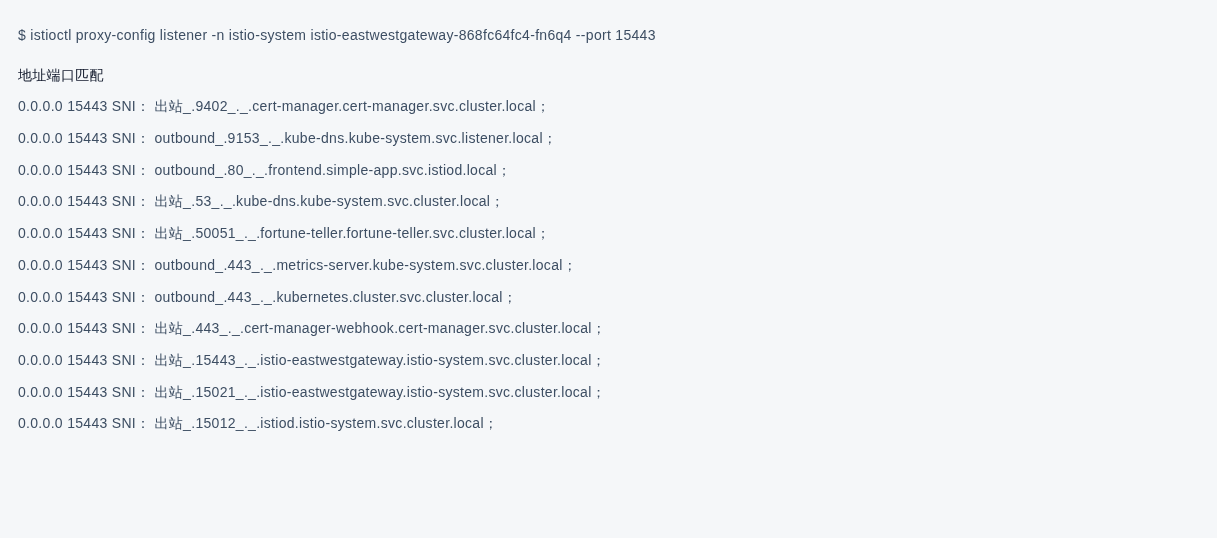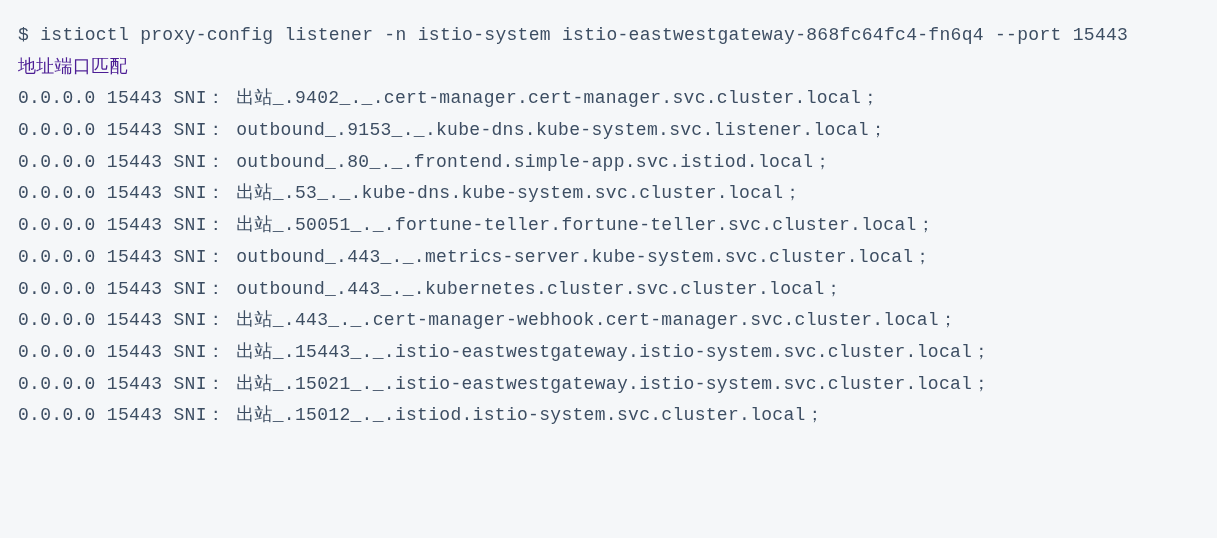--- a/index.html
+++ b/index.html
@@ -11,32 +11,33 @@
     height: 538px;
     background: #f5f7f9;
     overflow: hidden;
   }
   .terminal {
     box-sizing: border-box;
     width: 1217px;
     height: 538px;
     background: #f5f7f9;
     padding: 20px 18px 8px 18px;
-    font-family: Liberation Mono, monospace;
-    font-size: 18px;
+    font-family: Liberation Sans, sans-serif;
+    font-size: 14px;
     line-height: 31.7px;
     letter-spacing: 0.3px;
     color: #3d4e63;
     white-space: nowrap;
   }
   .line {
     height: 31.7px;
   }
   .cjk {
-    color: #4c1d95;
+    color: #0f172a;
+    margin-top: 8px;
   }
 </style>
 </head>
 <body>
 
 <div class="terminal">
   <div class="line"><span>$</span> <span>istioctl proxy-config listener -n istio-system istio-eastwestgateway-868fc64fc4-fn6q4 --port 15443</span></div>
   <div class="line cjk">地址端口匹配</div>
   <div class="line"><span>0.0.0.0</span> <span>15443</span> <span>SNI：</span> <span>出站_.9402_._.cert-manager.cert-manager.svc.cluster.local；</span></div>
   <div class="line"><span>0.0.0.0</span> <span>15443</span> <span>SNI：</span> <span>outbound_.9153_._.kube-dns.kube-system.svc.listener.local；</span></div>

